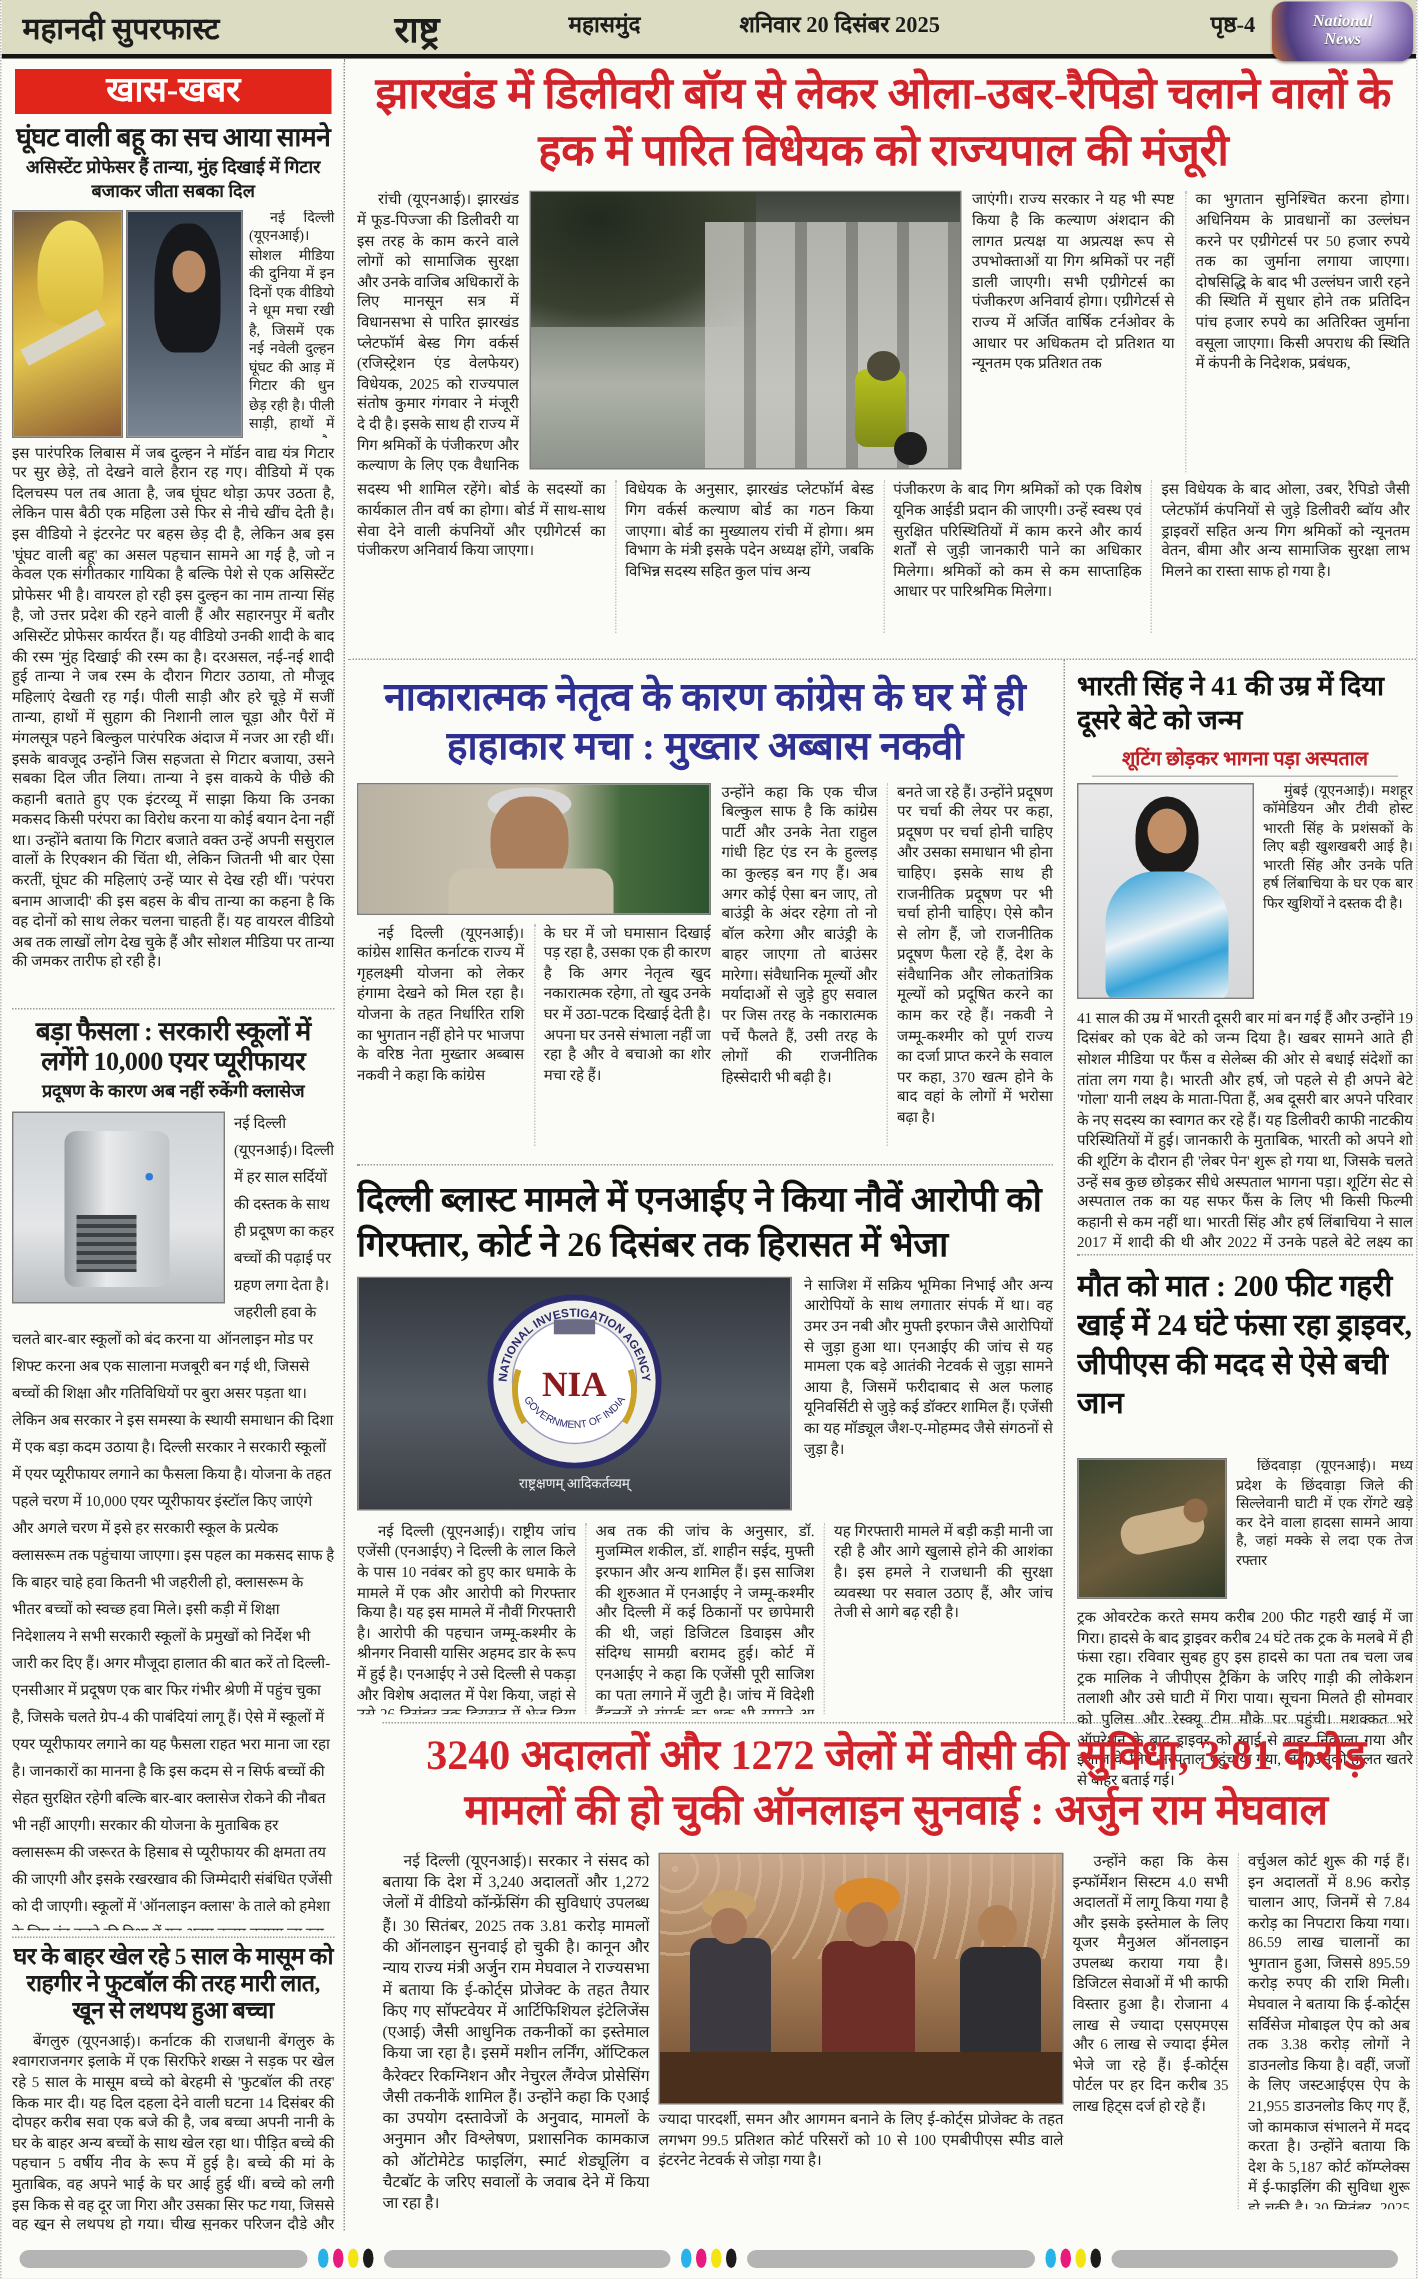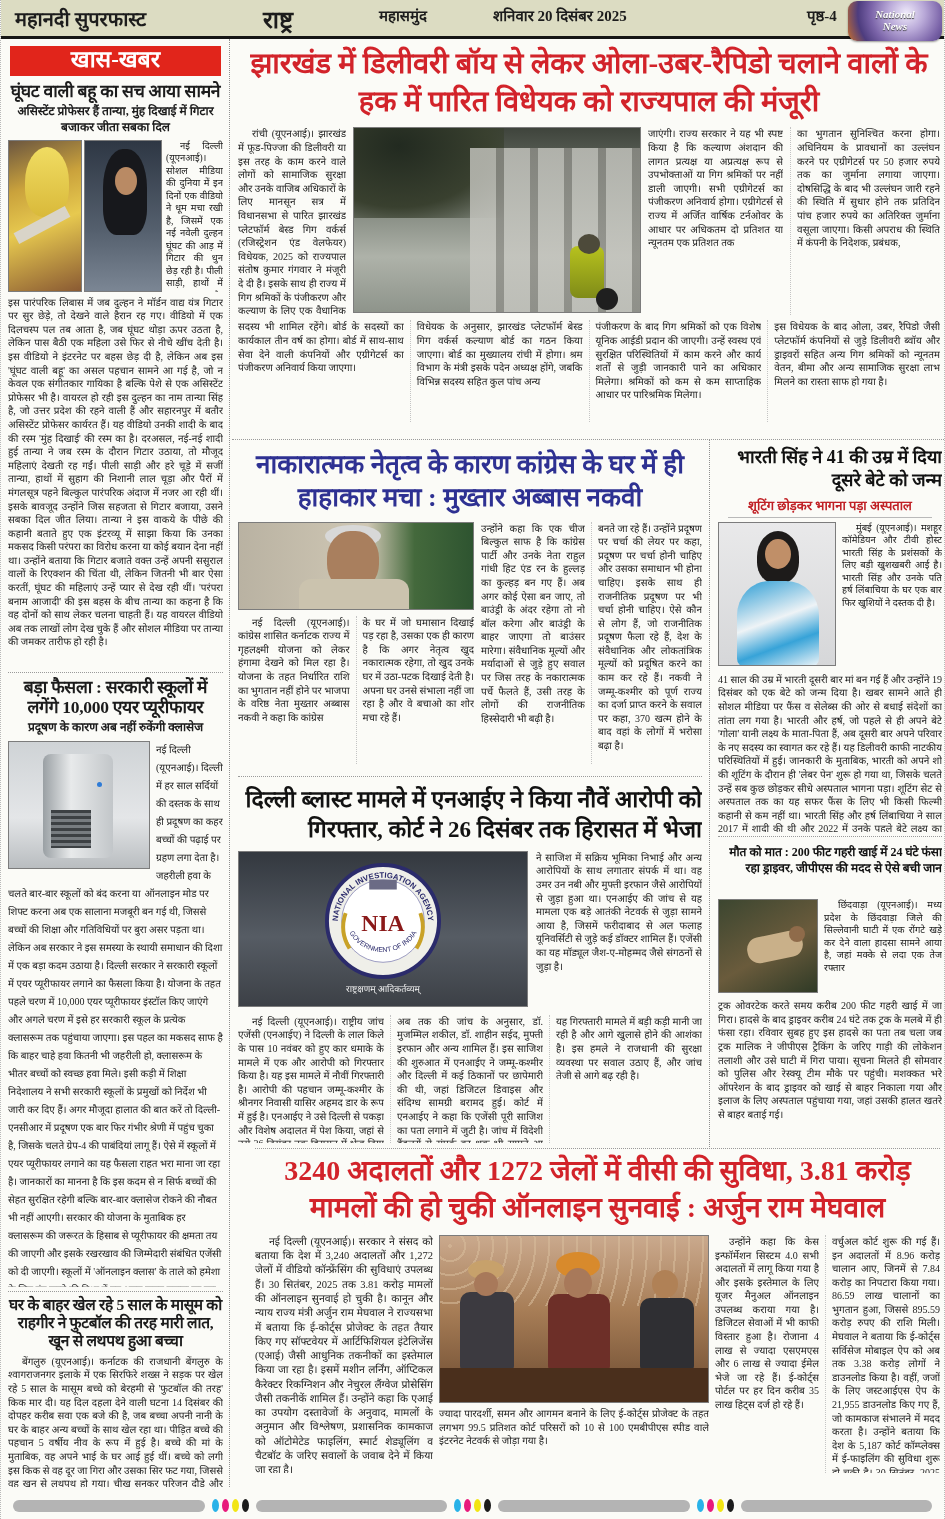--- a/index.html
+++ b/index.html
@@ -53,21 +53,21 @@
   #purifier-photo .unit{position:absolute;left:34px;top:12px;width:70px;height:104px;border-radius:8px;
        background:linear-gradient(90deg,#9aa0a4,#e8eaeb 40%,#c2c6c9);}
   #purifier-photo .grille{position:absolute;left:42px;top:68px;width:40px;height:38px;
        background:repeating-linear-gradient(180deg,#3c4043 0 3px,#777c80 3px 6px);}
   #purifier-photo .led{position:absolute;left:88px;top:40px;width:5px;height:5px;border-radius:50%;background:#2e7bd6;}
 
   
   #main{position:absolute;left:231px;top:39px;width:714px;height:1451px;}
   .hl-red{color:#d2232a;font-weight:800;text-align:center;}
   .hl-blue{color:#2e3192;font-weight:800;text-align:center;}
-  .hl-black{color:#121212;font-weight:800;text-align:right;}
+  .hl-black{color:#121212;font-weight:800;text-align:left;}
 
   #lead-story{position:absolute;top:6px;left:6px;right:6px;height:396px;overflow:hidden;}
   #lead-headline{font-size:29px;line-height:1.3;}
   #lead-rowA{display:flex;gap:7px;margin-top:7px;height:188px;overflow:hidden;}
   #lead-col1{width:108px;flex:none;}
   #rider-photo{width:288px;height:186px;background:linear-gradient(180deg,#3f443c 0%,#747b71 35%,#aeb2a9 70%,#8e948b 100%);}
   #rider-photo .trees{position:absolute;left:0;top:0;width:150px;height:90px;
        background:radial-gradient(ellipse at 30% 20%,#222a20 0%,#39402f 60%,transparent 100%);}
   #rider-photo .pillars{position:absolute;right:0;top:20px;width:170px;height:166px;
        background:repeating-linear-gradient(90deg,#c8c8c2 0 26px,#8f8f89 26px 34px);opacity:.8;}
@@ -106,21 +106,21 @@
               border-bottom:1px solid #b9b9b9;padding-bottom:3px;}
   #bharti-row{display:flex;gap:6px;height:146px;overflow:hidden;}
   #bharti-photo{width:118px;height:144px;background:linear-gradient(180deg,#e9e9ea 0%,#d6d7d9 100%);}
   #bharti-photo .hair2{position:absolute;left:38px;top:8px;width:42px;height:52px;border-radius:50% 50% 40% 40%;background:#1d1b1a;}
   #bharti-photo .face2{position:absolute;left:46px;top:16px;width:26px;height:30px;border-radius:50%;background:#c08f68;}
   #bharti-photo .dress{position:absolute;left:18px;top:58px;width:82px;height:86px;border-radius:40% 40% 10% 10%;
        background:linear-gradient(160deg,#2a9cd4 0%,#eef3f6 45%,#37a3d8 70%,#f4f7f9 100%);}
   #bharti-body{margin-top:5px;height:178px;}
 
   #driver{overflow:hidden;}
-  #driver-headline{font-size:12px;line-height:1.3;padding-top:4px;}
+  #driver-headline{font-size:20px;line-height:1.3;padding-top:4px;}
   #driver-row{display:flex;gap:6px;margin-top:23px;height:96px;overflow:hidden;}
   #driver-photo{width:100px;height:94px;background:linear-gradient(150deg,#3c4630 0%,#6a5b3c 55%,#2f3a26 100%);}
   #driver-photo .man{position:absolute;left:28px;top:34px;width:56px;height:26px;border-radius:12px;
        background:#c9b089;transform:rotate(-12deg);}
   #driver-photo .head3{position:absolute;left:70px;top:26px;width:16px;height:16px;border-radius:50%;background:#8f6b4a;}
   #driver-body{margin-top:4px;height:138px;}
 
   #courts{position:absolute;top:1109px;left:23px;right:6px;height:336px;overflow:hidden;border-top:1px dotted #9a9a9a;}
   #courts-headline{font-size:28px;line-height:1.32;padding-top:4px;}
   #courts-body{display:flex;gap:6px;margin-top:8px;height:238px;overflow:hidden;}

